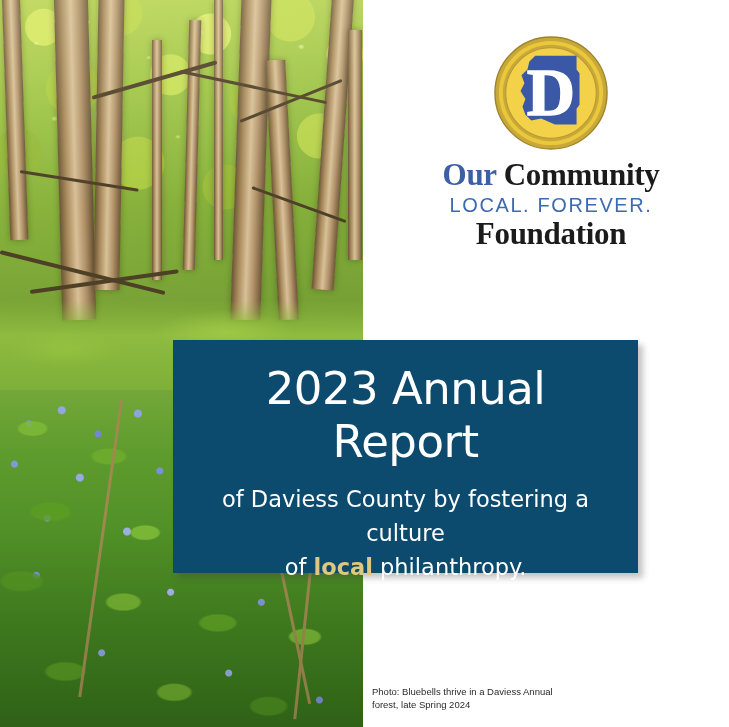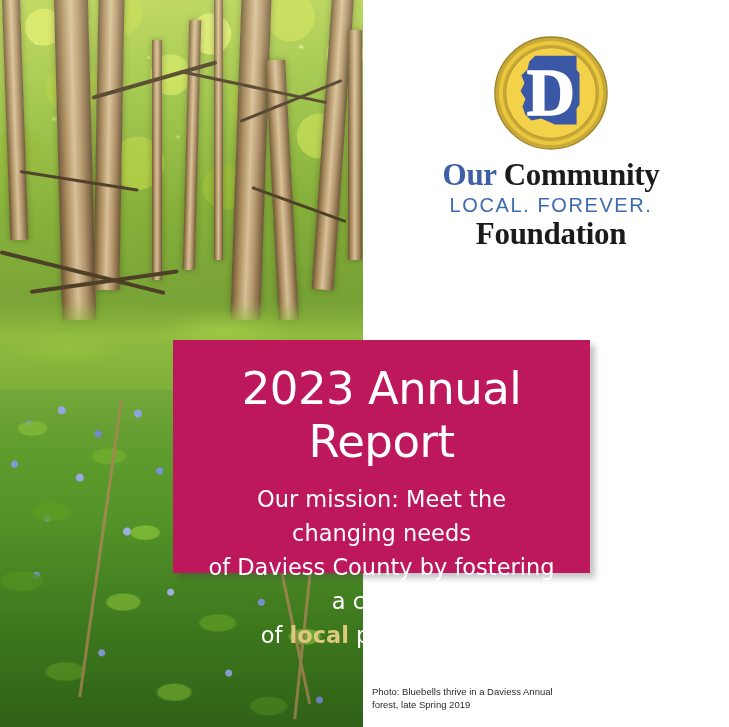--- a/index.html
+++ b/index.html
@@ -168,23 +168,23 @@
     letter-spacing: 1.6px;
     margin-top: 3px;
     white-space: nowrap;
   }
 
   
   #hero-panel {
     position: absolute;
     left: 173px;
     top: 340px;
-    width: 417px;
+    width: 465px;
     height: 233px;
-    background: #be185d;
+    background: #0c4a6e;
     box-shadow: 5px 5px 6px rgba(60,60,70,.30);
     color: #ffffff;
     box-sizing: border-box;
     padding: 22px 30px 0 30px;
   }
   #hero-title {
     font-family: "DejaVu Sans", sans-serif;
     font-size: 45px;
     line-height: 53px;
     font-weight: 400;
@@ -271,22 +271,21 @@
   <div id="logo-wordmark-1"><span class="w-our">Our</span><span> Community</span></div>
 
   <div id="logo-tagline">LOCAL. FOREVER.</div>
 
   <div id="logo-wordmark-2">Foundation</div>
 </div>
 
 <div id="hero-panel">
   <div id="hero-title">2023 Annual Report</div>
   <div id="hero-mission">
-    <div>Our mission: Meet the changing needs</div>
     <div>of Daviess County by fostering a culture</div>
     <div><span>of </span><span class="accent">local</span><span> philanthropy.</span></div>
   </div>
 </div>
 
 <div id="photo-caption">
   <div>Photo: Bluebells thrive in a Daviess Annual</div>
-  <div>forest, late Spring 2019</div>
+  <div>forest, late Spring 2024</div>
 </div>
 
 </body></html>

